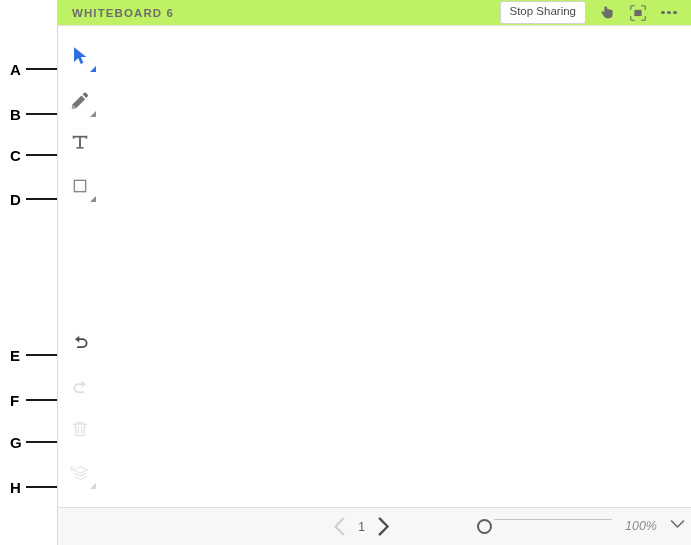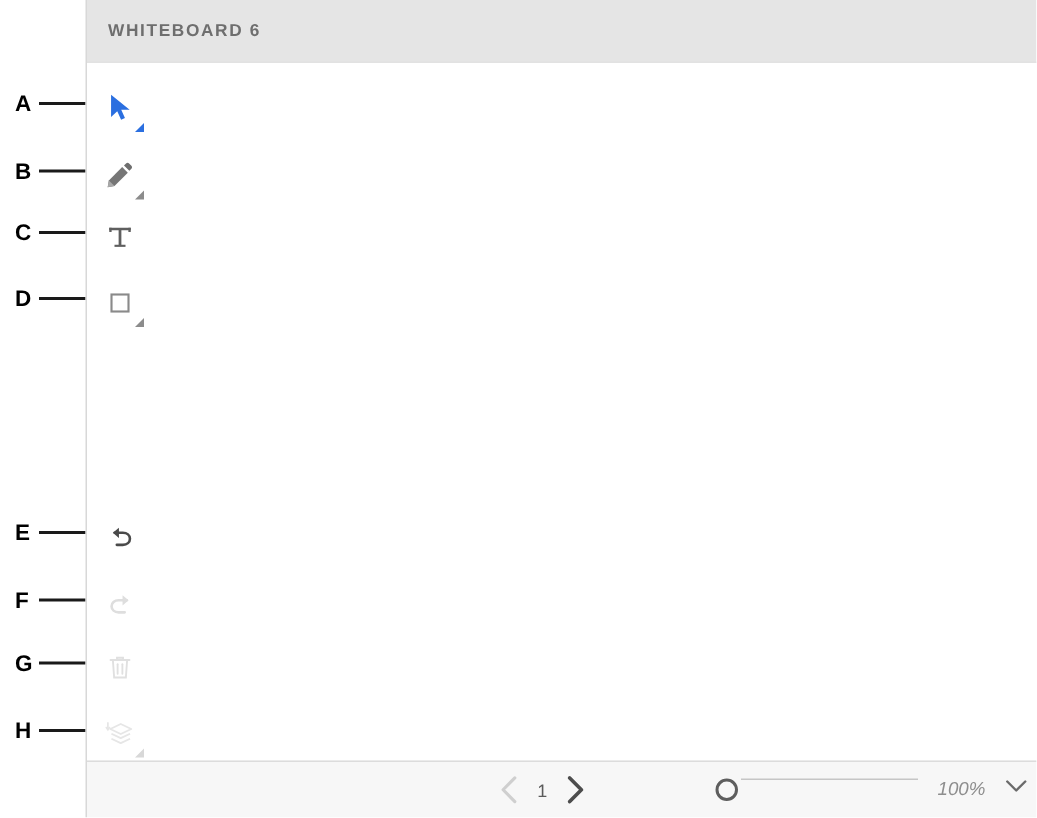--- a/index.html
+++ b/index.html
@@ -49,23 +49,23 @@
     height: 545px;
     background: #ffffff;
     border-left: 1px solid #d8d8d8;
     box-sizing: border-box;
     display: flex;
     flex-direction: column;
   }
 
   
   .titlebar {
-    height: 42px;
-    flex: none;
-    background: #e5e5e5;
+    height: 26px;
+    flex: none;
+    background: #bef264;
     border-bottom: 1px solid #e2e2e2;
     display: flex;
     align-items: center;
     padding: 0 12px 0 14px;
     box-sizing: border-box;
   }
   .doc-title {
     font-size: 11.5px;
     letter-spacing: 1.1px;
     color: #6e6e6e;
@@ -254,20 +254,48 @@
 </div>
 <div class="callout" style="top:476px;">
   <span class="letter">H</span>
   <span class="leader"></span>
 </div>
 
 <div class="app-window">
 
   <div class="titlebar">
     <div class="doc-title">WHITEBOARD 6</div>
+    <div class="header-actions">
+
+      <button class="stop-sharing-btn">Stop Sharing</button>
+
+      <span class="hdr-icon">
+        <svg width="17" height="17" viewBox="0 0 24 24" fill="#6b6b6b">
+          <path d="M9.2 3.4c-.9 0-1.6.8-1.6 1.7v7.1l-1.3-1.5c-.6-.7-1.6-.8-2.3-.2-.6.6-.7 1.5-.2 2.2l3.6 5.2c.9 1.3 2.4 2.1 4 2.1h2.9c2.7 0 4.9-2.2 4.9-4.9V9.9c0-.9-.7-1.6-1.6-1.6-.4 0-.7.1-1 .3-.2-.7-.8-1.2-1.6-1.2-.4 0-.8.2-1.1.4-.3-.6-.9-1-1.6-1-.4 0-.7.1-1 .3V5.1c0-.9-.7-1.7-1.6-1.7h-.5z"></path>
+        </svg>
+      </span>
+
+      <span class="hdr-icon">
+        <svg width="18" height="18" viewBox="0 0 22 22">
+          <g fill="none" stroke="#6b6b6b" stroke-width="1.4" stroke-linecap="round">
+            <path d="M2.2 6.6V3.2c0-.6.4-1 1-1h3.4"></path>
+            <path d="M19.8 6.6V3.2c0-.6-.4-1-1-1h-3.4"></path>
+            <path d="M2.2 15.4v3.4c0 .6.4 1 1 1h3.4"></path>
+            <path d="M19.8 15.4v3.4c0 .6-.4 1-1 1h-3.4"></path>
+          </g>
+          <rect x="6.6" y="7.2" width="8.8" height="7.6" fill="#6b6b6b"></rect>
+        </svg>
+      </span>
+
+      <span class="hdr-icon dots-icon">
+        <i></i>
+        <i></i>
+        <i></i>
+      </span>
+    </div>
   </div>
 
   <div class="work-area">
 
     <div class="toolbar">
 
       <div class="tool" style="top:13px;">
         <svg width="22" height="22" viewBox="0 0 24 24">
           <path d="M5.5 2.4 L5.5 18.6 L10.0 14.3 L12.8 20.6 L15.6 19.3 L12.9 13.2 L19.0 13.2 Z" fill="#2b6fe0"></path>
         </svg>

